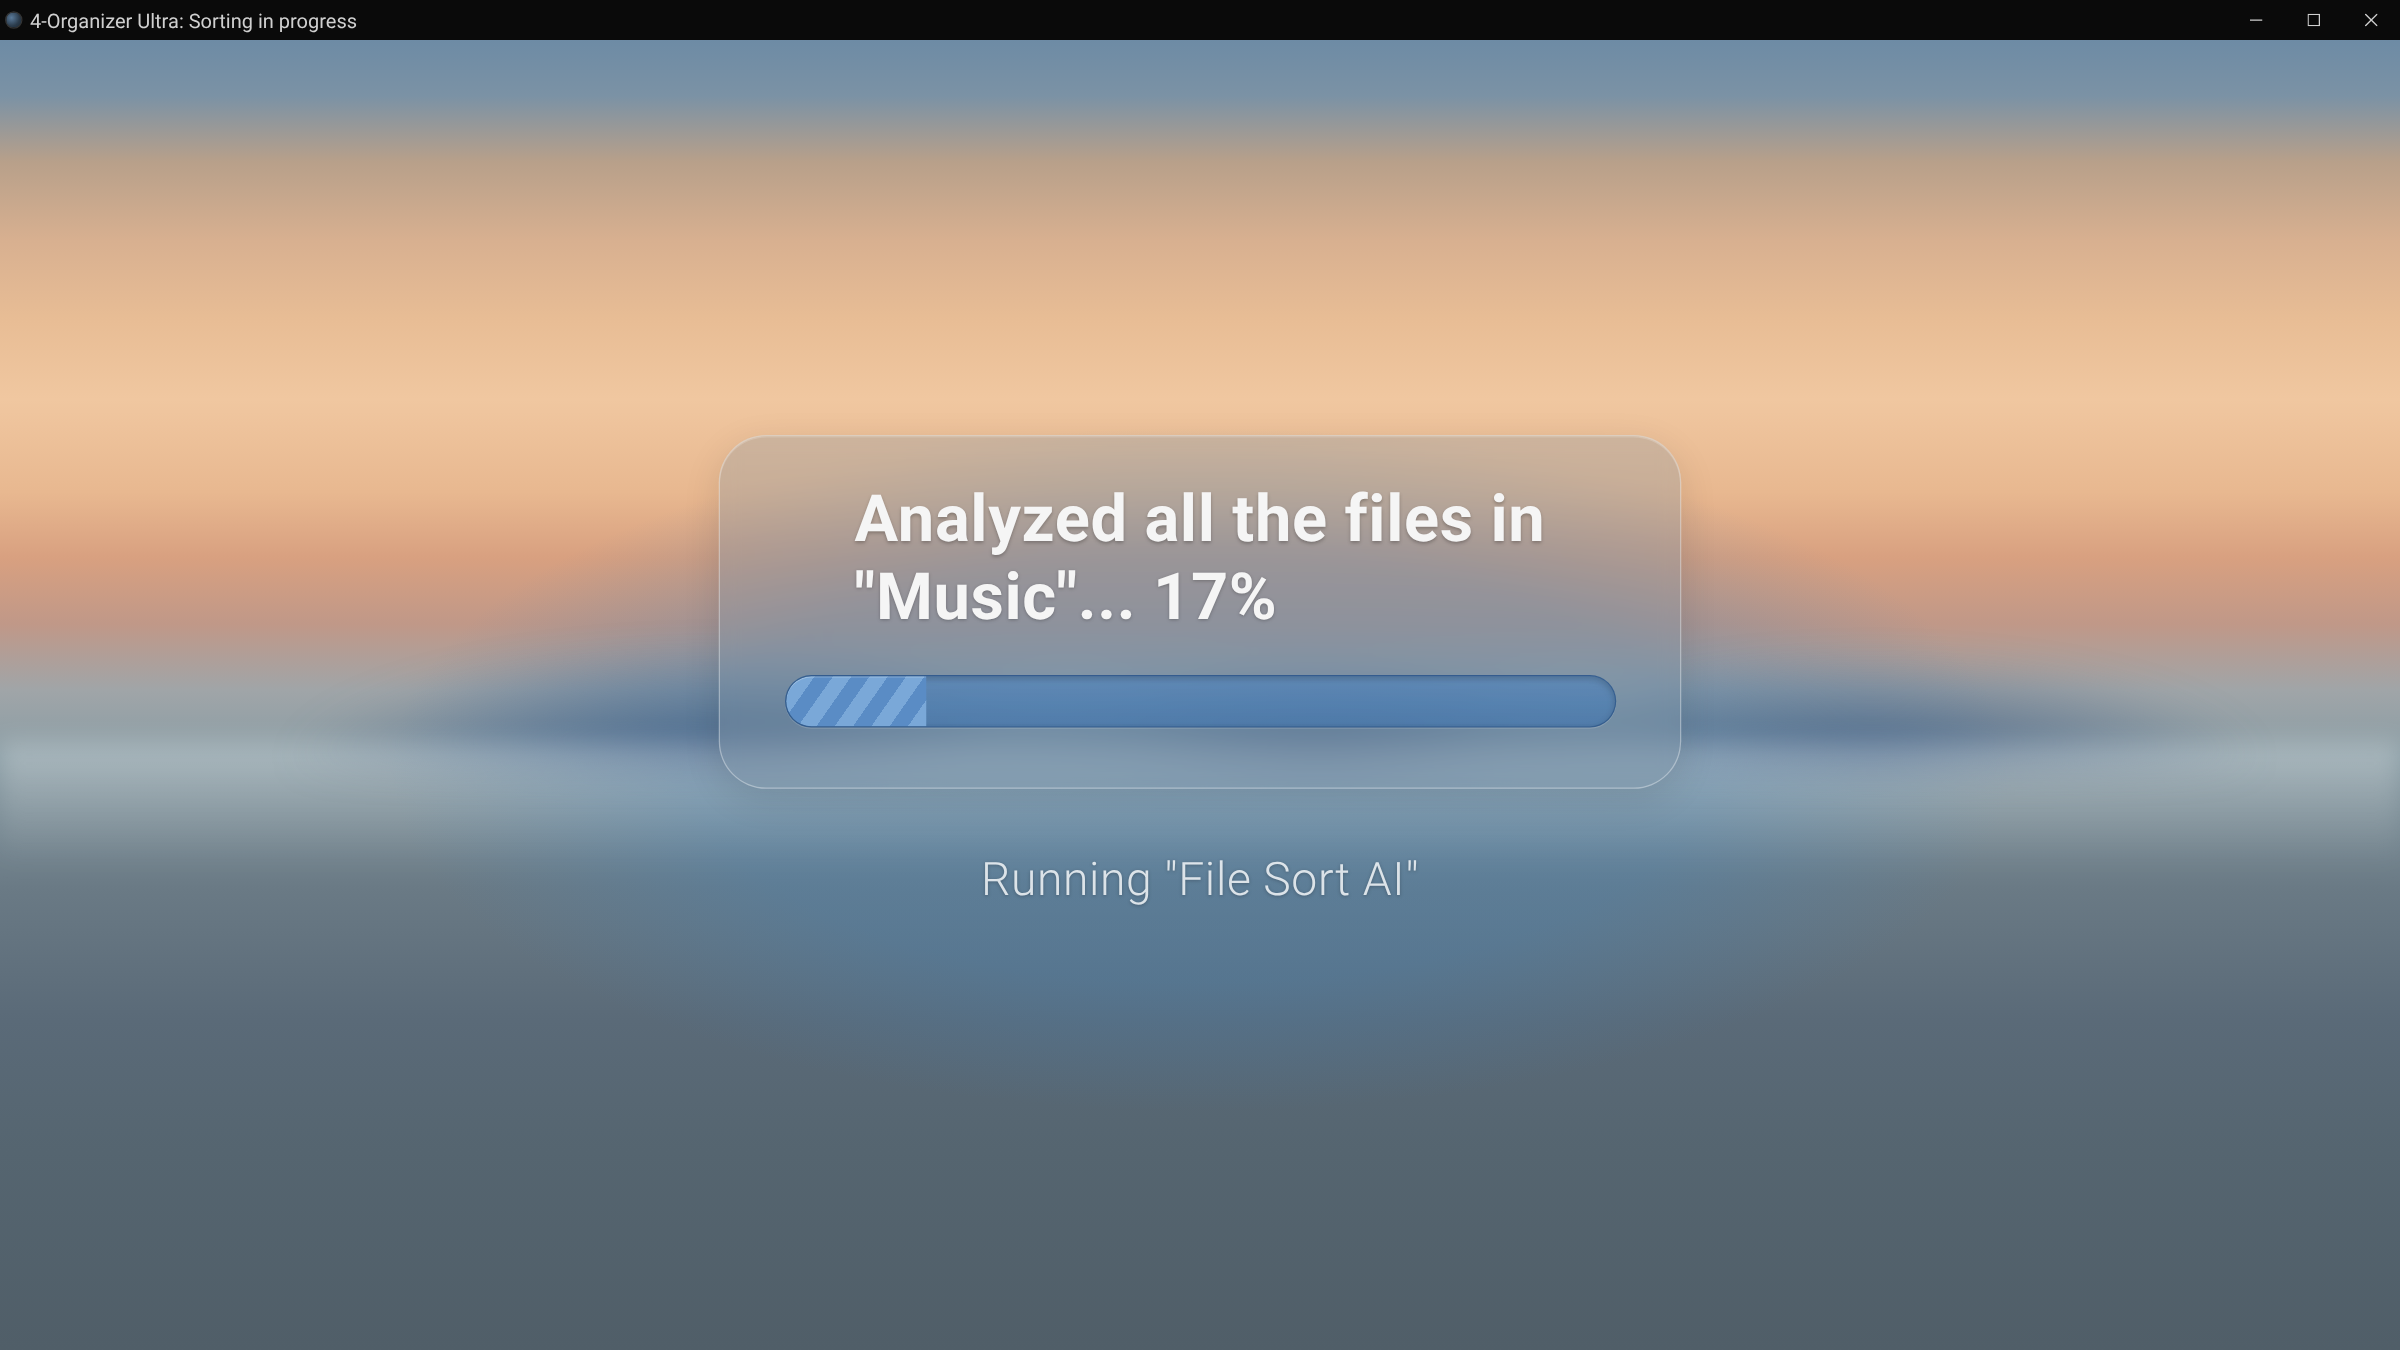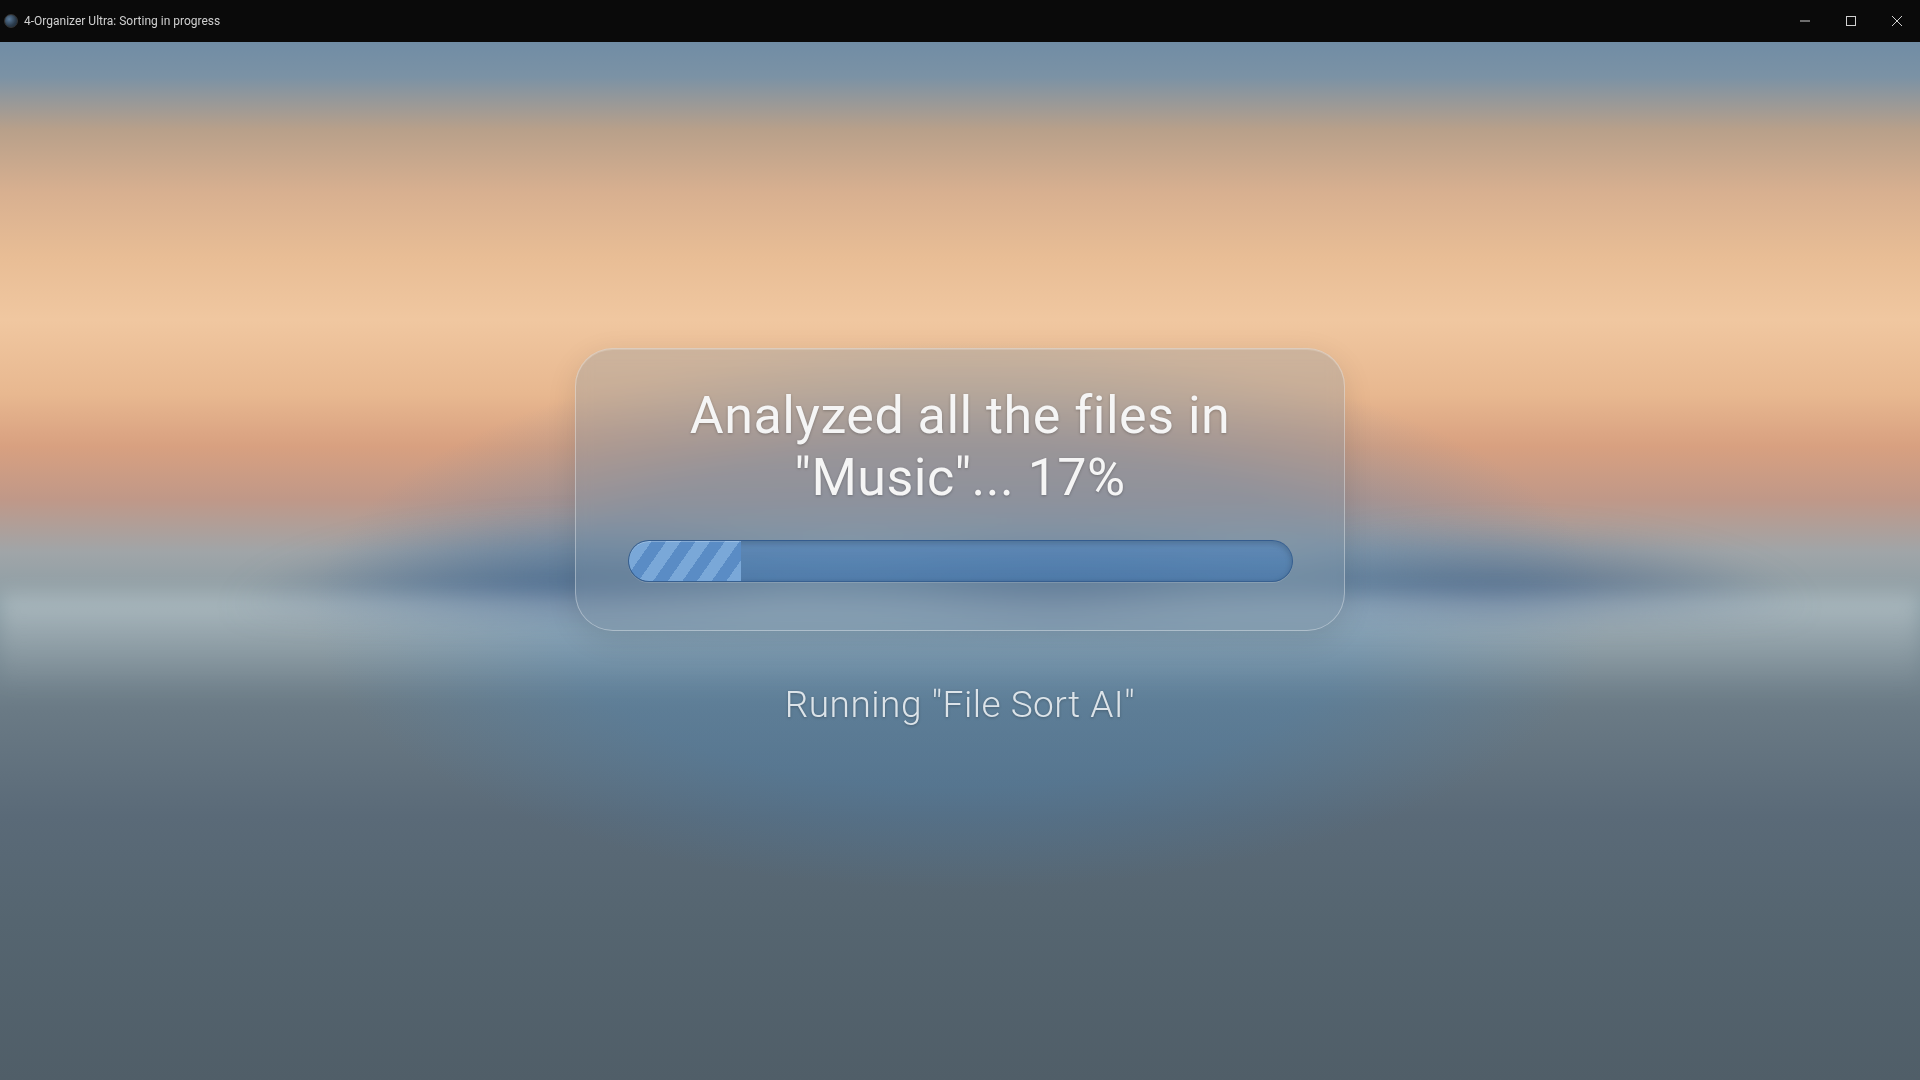--- a/index.html
+++ b/index.html
@@ -10,28 +10,28 @@
     
     body {
       width: 1920px;
       height: 1080px;
       font-family: -apple-system, BlinkMacSystemFont, "Segoe UI", Roboto, "Helvetica Neue", Arial, sans-serif;
       overflow: hidden;
       position: relative;
     }
     
     .titlebar {
-      height: 42px;
+      height: 32px;
       background: #0a0a0a;
       display: flex;
       align-items: center;
       justify-content: space-between;
       padding: 0 0px 0 4px;
       color: #d0d0d0;
-      font-size: 12px;
+      font-size: 16px;
       position: relative;
       z-index: 100;
     }
     
     .titlebar-left {
       display: flex;
       align-items: center;
       gap: 6px;
     }
     
@@ -138,23 +138,22 @@
       backdrop-filter: blur(8px);
       box-shadow: 0 8px 30px rgba(0,0,0,0.10), inset 0 1px 0 rgba(255,255,255,0.18);
       display: flex;
       flex-direction: column;
       align-items: center;
       margin-top: -30px;
     }
     
     .progress-title {
       font-size: 52px;
-      font-weight: 400;
+      font-weight: 700;
       color: #f5f5f5;
-      text-align: center;
       line-height: 1.18;
       letter-spacing: 0.5px;
       text-shadow: 0 1px 3px rgba(0,0,0,0.25);
       margin-bottom: 32px;
     }
     
     .progress-bar-track {
       width: 665px;
       height: 42px;
       background: linear-gradient(to bottom, rgba(86, 134, 186, 0.75), rgba(72, 120, 172, 0.80));

